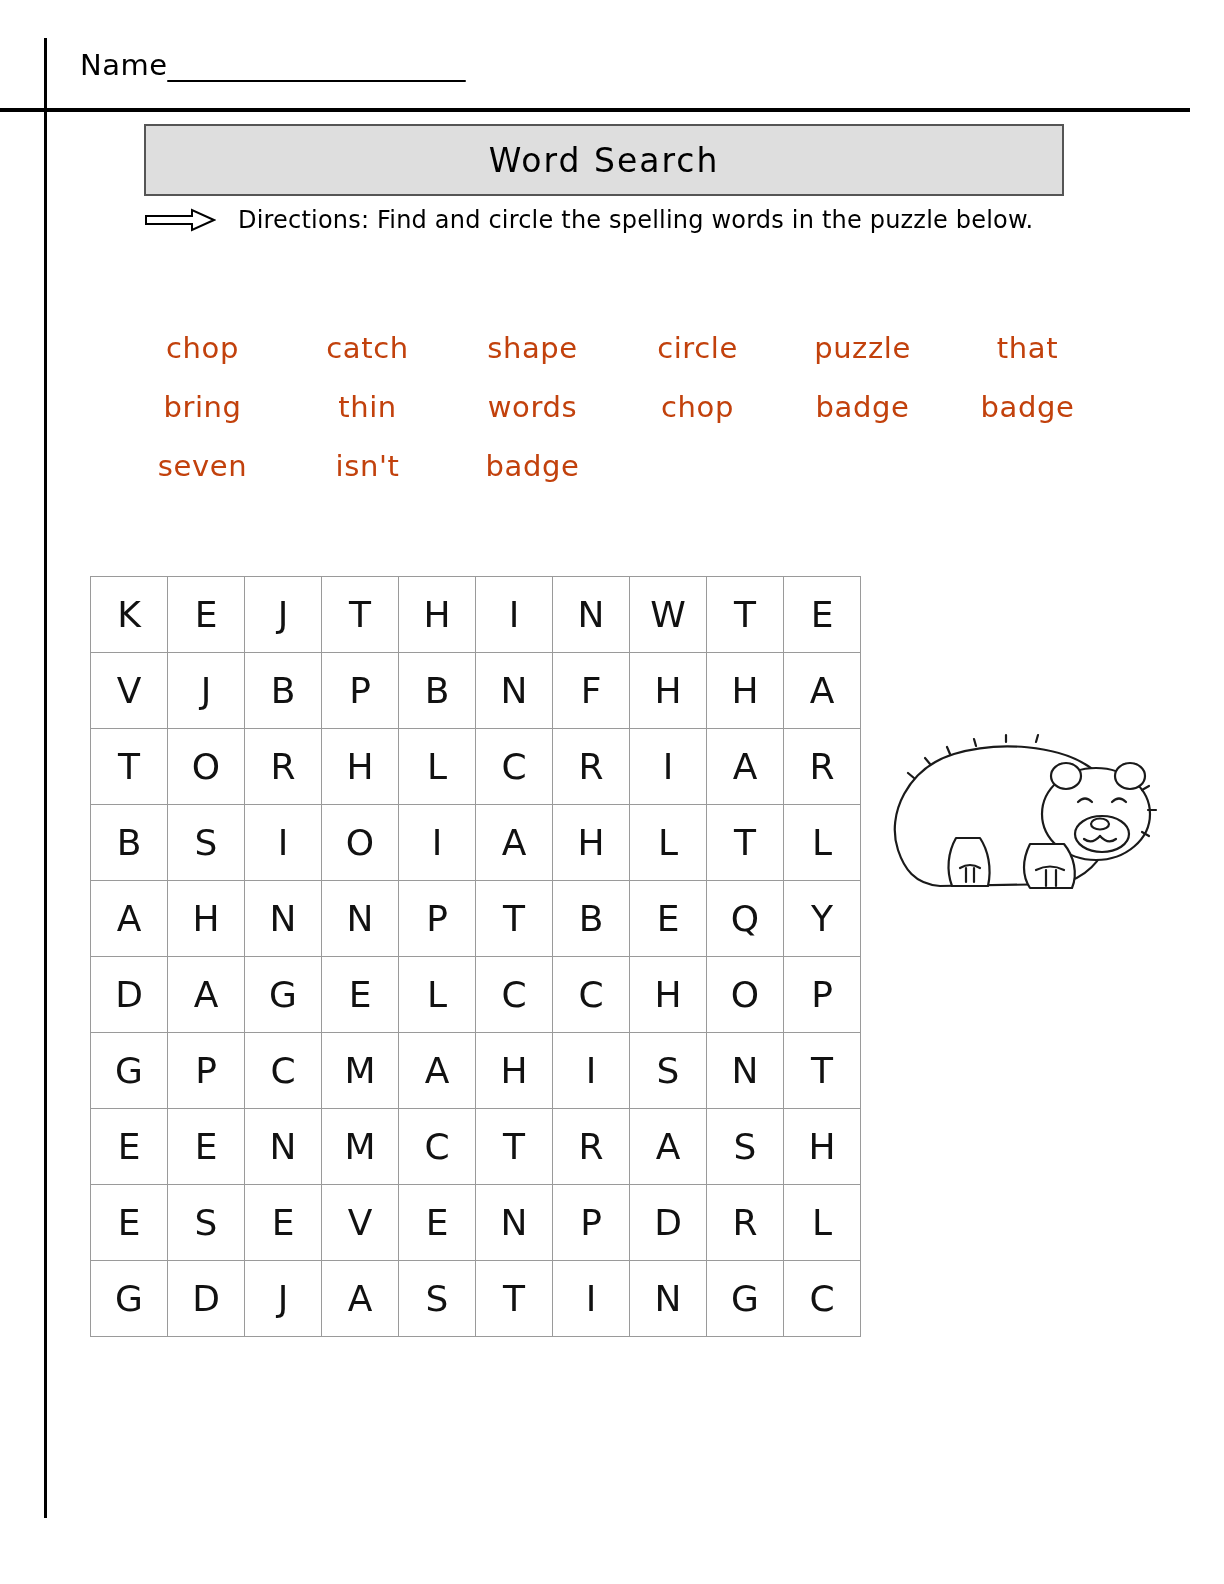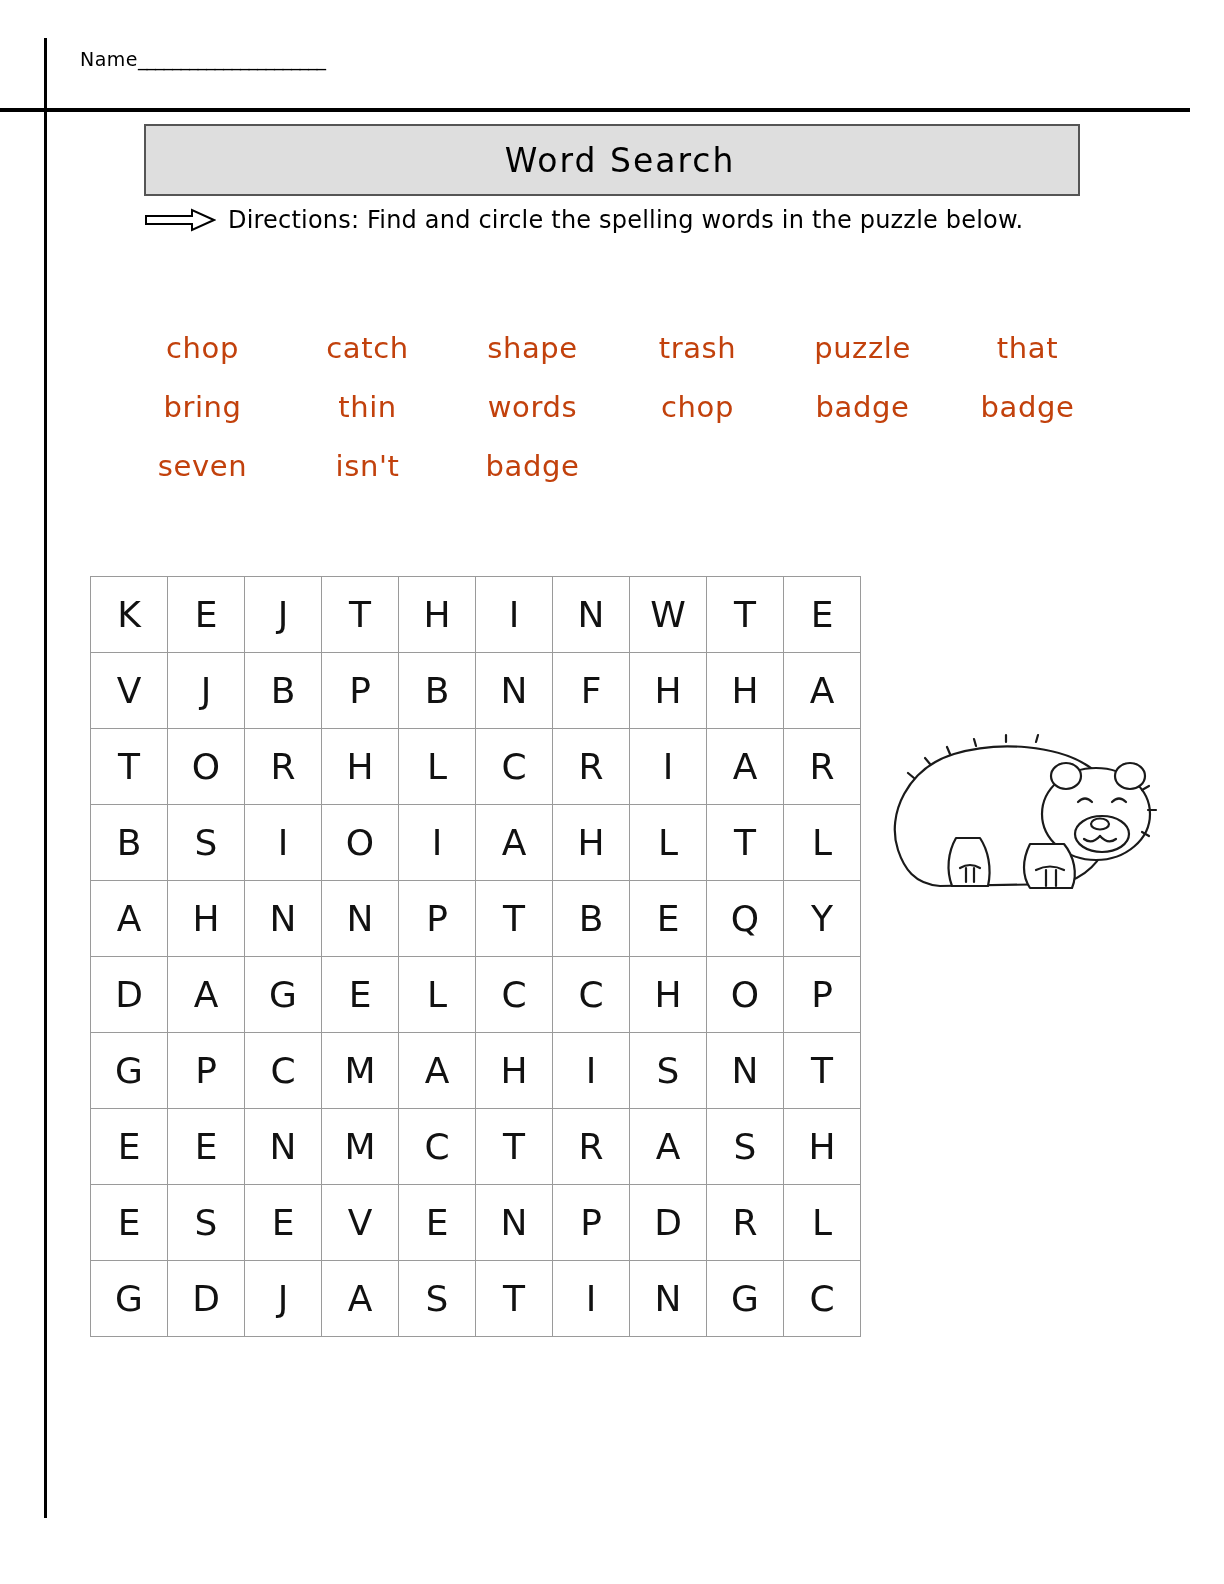--- a/index.html
+++ b/index.html
@@ -32,21 +32,21 @@
     height: 1480px;
     background: #000000;
   }
 
   
   .name-row {
     position: absolute;
     left: 80px;
     top: 48px;
     font-family: "DejaVu Sans", sans-serif;
-    font-size: 19px;
+    font-size: 29px;
     letter-spacing: 0.5px;
     color: #000;
     white-space: nowrap;
   }
   .name-label { }
   .name-blank {
     letter-spacing: -1px;
   }
 
   
@@ -54,36 +54,35 @@
     position: absolute;
     left: 144px;
     top: 124px;
     width: 916px;
     height: 68px;
     border: 2px solid #555;
     background: #dedede;
     display: flex;
     align-items: center;
     justify-content: center;
-    padding-left: 16px;
   }
   .title-text {
     font-size: 33px;
     letter-spacing: 2px;
     color: #000;
   }
 
   
   .directions {
     position: absolute;
     left: 144px;
     top: 206px;
     display: flex;
     align-items: center;
-    gap: 12px;
+    gap: 22px;
   }
   .arrow-icon {
     display: block;
     width: 72px;
     height: 24px;
   }
   .directions-text {
     font-size: 24px;
     color: #000;
     letter-spacing: 0.2px;
@@ -159,21 +158,21 @@
       <path d="M2 8 L48 8 L48 2 L70 12 L48 22 L48 16 L2 16 Z" fill="none" stroke="#000" stroke-width="2"></path>
     </svg>
   </span>
   <span class="directions-text">Directions: Find and circle the spelling words in the puzzle below.</span>
 </div>
 
 <div class="word-list">
     <div class="word-item">chop</div>
     <div class="word-item">catch</div>
     <div class="word-item">shape</div>
-    <div class="word-item">trash</div>
+    <div class="word-item">circle</div>
     <div class="word-item">puzzle</div>
     <div class="word-item">that</div>
     <div class="word-item">bring</div>
     <div class="word-item">thin</div>
     <div class="word-item">words</div>
     <div class="word-item">chop</div>
     <div class="word-item">badge</div>
     <div class="word-item">badge</div>
     <div class="word-item">seven</div>
     <div class="word-item">isn't</div>

